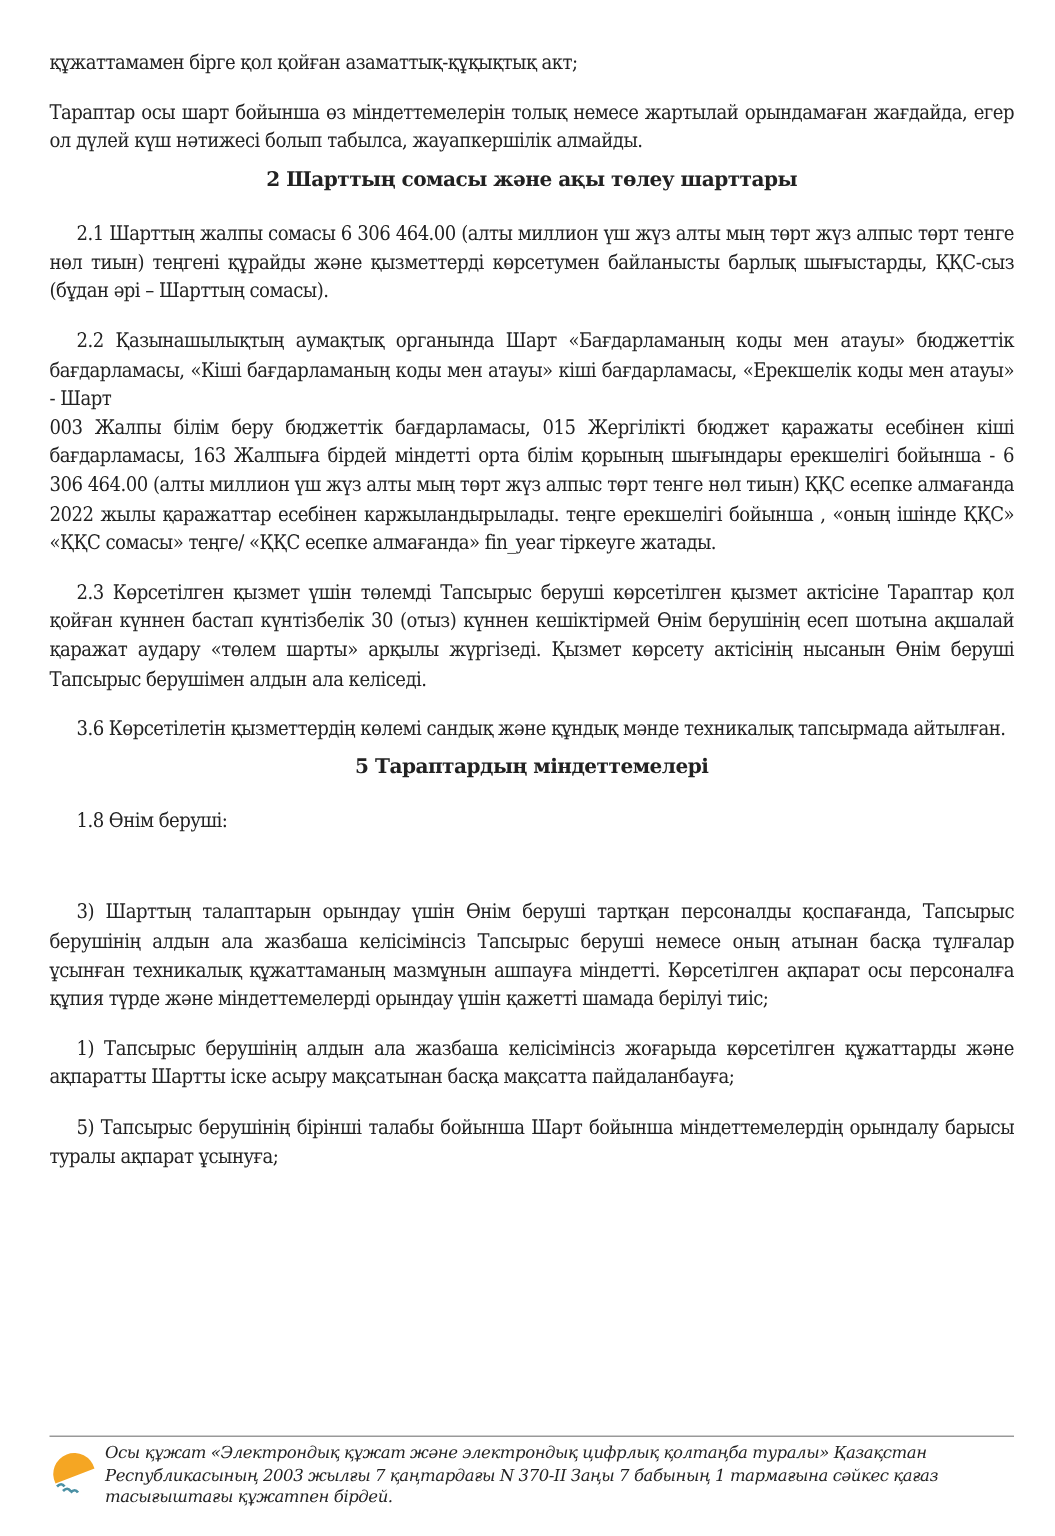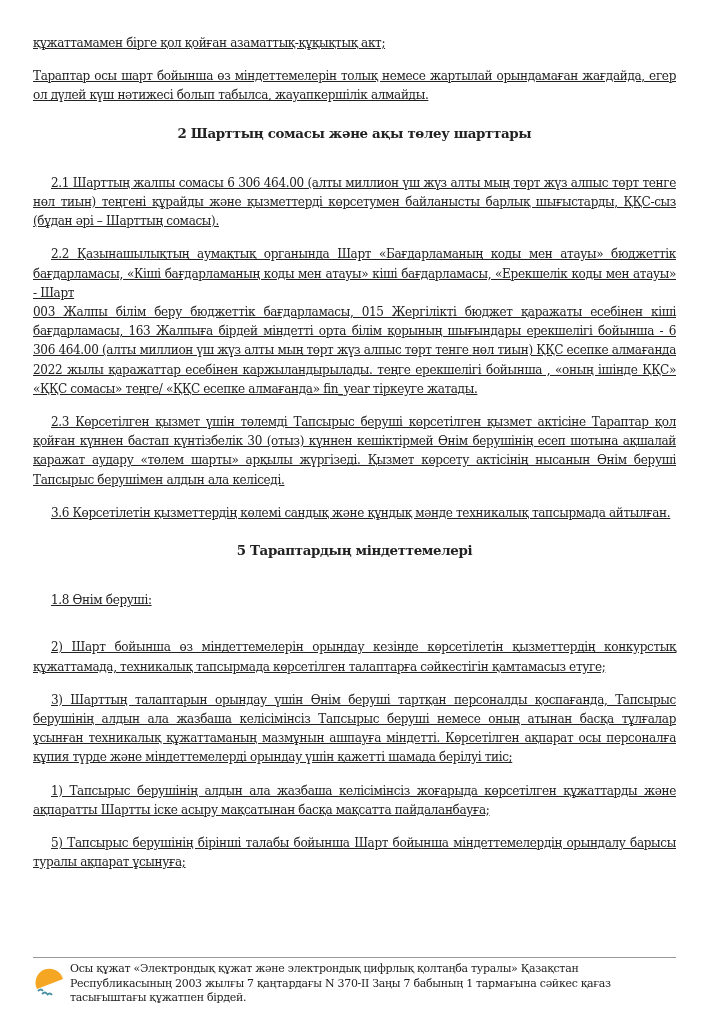--- a/index.html
+++ b/index.html
@@ -6,39 +6,38 @@
   body {
     width: 703px; height: 1024px; overflow: hidden; position: relative;
     font-family: "DejaVu Serif", "Liberation Serif", serif;
     color: #222;
   }
   .page { position: absolute; left: 33px; top: 0; width: 643px; }
   .p {
     font-size: 13.4px; line-height: 19.2px; margin: 0;
     text-align: justify; letter-spacing: -0.35px;
     font-stretch: condensed;
-    text-decoration: underline;
   }
   .indent { text-indent: 18px; }
   .h {
     font-weight: bold; text-align: center; font-size: 13.4px; line-height: 19.2px;
-    margin: 16px; letter-spacing: -0.35px;
+    margin: 3px; letter-spacing: -0.35px;
   }
   .gap { height: 14px; }
   .footer-line {
     position: absolute; left: 33px; top: 957px; width: 643px;
     height: 1px; background: #999;
   }
   .footer {
     position: absolute; left: 33px; top: 962px; width: 643px;
     display: flex; align-items: flex-start;
   }
   .logo { width: 34px; height: 34px; margin-top: 3px; margin-right: 3px; flex: none; }
   .footer-text {
-    font-size: 11px; line-height: 14.5px; letter-spacing: -0.3px; color: #222;
+    font-size: 11px; line-height: 14.5px; letter-spacing: -0.3px; color: #222; font-style: italic;
   }
 </style>
 </head>
 <body>
 
 <div class="page">
   <div style="height:33px"></div>
   <p class="p">құжаттамамен бірге қол қойған азаматтық-құқықтық акт;</p>
   <div class="gap"></div>
   <p class="p">Тараптар осы шарт бойынша өз міндеттемелерін толық немесе жартылай орындамаған жағдайда, егер ол дүлей күш нәтижесі болып табылса, жауапкершілік алмайды.</p>
@@ -52,21 +51,20 @@
   <div class="gap"></div>
   <p class="p indent">2.3 Көрсетілген қызмет үшін төлемді Тапсырыс беруші көрсетілген қызмет актісіне Тараптар қол қойған күннен бастап күнтізбелік 30 (отыз) күннен кешіктірмей Өнім берушінің есеп шотына ақшалай қаражат аудару «төлем шарты» арқылы жүргізеді. Қызмет көрсету актісінің нысанын Өнім беруші Тапсырыс берушімен алдын ала келіседі.</p>
   <div class="gap"></div>
   <p class="p indent">3.6 Көрсетілетін қызметтердің көлемі сандық және құндық мәнде техникалық тапсырмада айтылған.</p>
   <div style="height:3px"></div>
   <p class="h">5 Тараптардың міндеттемелері</p>
   <div class="gap"></div>
   <p class="p indent">1.8 Өнім беруші:</p>
   <div class="gap"></div>
   <div class="gap"></div>
-  <p class="p indent">2) Шарт бойынша өз міндеттемелерін орындау кезінде көрсетілетін қызметтердің конкурстық құжаттамада, техникалық тапсырмада көрсетілген талаптарға сәйкестігін қамтамасыз етуге;</p>
   <div class="gap"></div>
   <p class="p indent">3) Шарттың талаптарын орындау үшін Өнім беруші тартқан персоналды қоспағанда, Тапсырыс берушінің алдын ала жазбаша келісімінсіз Тапсырыс беруші немесе оның атынан басқа тұлғалар ұсынған техникалық құжаттаманың мазмұнын ашпауға міндетті. Көрсетілген ақпарат осы персоналға құпия түрде және міндеттемелерді орындау үшін қажетті шамада берілуі тиіс;</p>
   <div class="gap"></div>
   <p class="p indent">1) Тапсырыс берушінің алдын ала жазбаша келісімінсіз жоғарыда көрсетілген құжаттарды және ақпаратты Шартты іске асыру мақсатынан басқа мақсатта пайдаланбауға;</p>
   <div class="gap"></div>
   <p class="p indent">5) Тапсырыс берушінің бірінші талабы бойынша Шарт бойынша міндеттемелердің орындалу барысы туралы ақпарат ұсынуға;</p>
 </div>
 
 <div class="footer-line"></div>
 <div class="footer">

